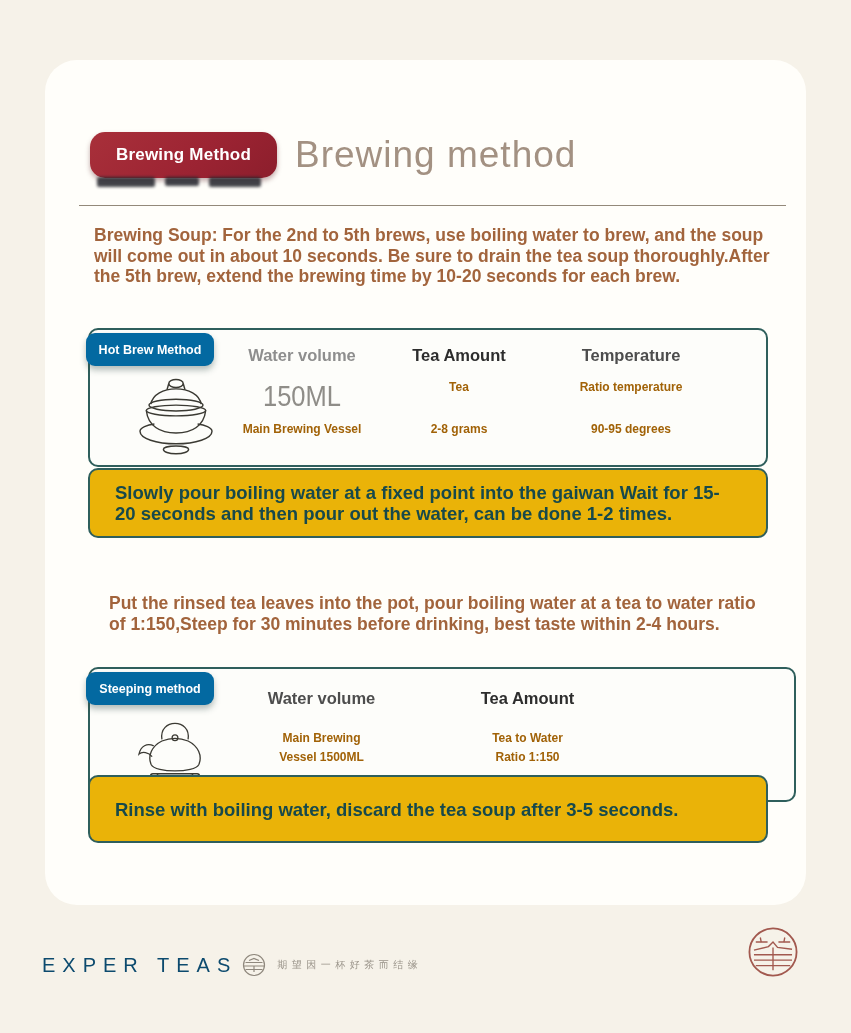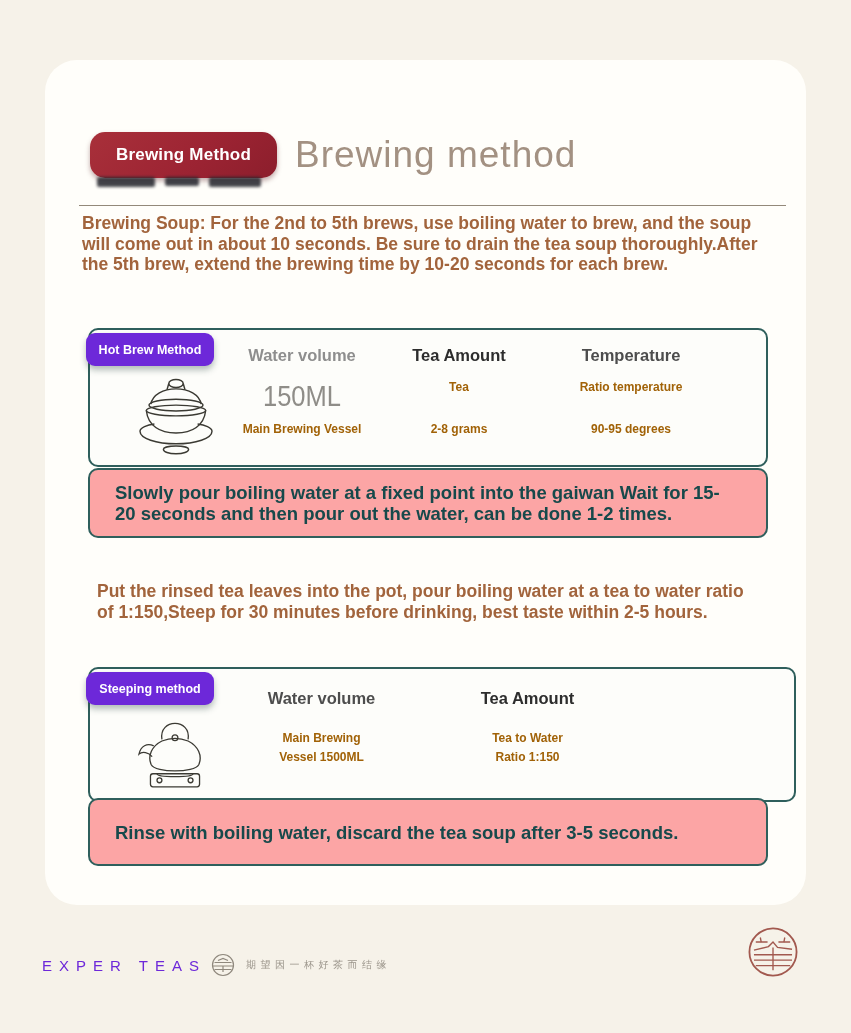--- a/index.html
+++ b/index.html
@@ -25,33 +25,33 @@
   .ghost-smudge i{display:block;background:#23242c;border-radius:2px;filter:blur(1.5px);}
   .ghost-smudge i:nth-child(1){width:58px;height:10px;}
   .ghost-smudge i:nth-child(2){width:34px;height:9px;}
   .ghost-smudge i:nth-child(3){width:52px;height:10px;}
   .page-title{
     position:absolute;left:250px;top:74px;margin:0;
     font-size:37px;font-weight:400;color:#a39182;letter-spacing:1px;
   }
   .divider{position:absolute;left:34px;top:145px;width:707px;height:0;border-top:1.5px solid #93897a;}
   
-  .para{position:absolute;margin:0;color:#a2643c;font-weight:bold;font-size:17.5px;line-height:20.5px;}
+  .para{position:absolute;margin:12px;color:#a2643c;font-weight:bold;font-size:17.5px;line-height:20.5px;}
   .para.intro{left:37px;top:153px;width:678px;}
   .para.steep{left:52px;top:521px;width:648px;}
   
   .panel{
     position:absolute;left:43px;width:676px;
     border:2px solid #2f5f5c;border-radius:10px;background:#fdfdfa;
   }
   .panel.hot{top:268px;height:135px;}
   .panel.steeping{top:607px;height:131px;padding-left:28px;}
   .panel-badge{
     position:absolute;left:-4px;top:3px;min-width:108px;height:33px;padding:0 10px;
-    background:#6d28d9;border-radius:9px;
+    background:#0369a1;border-radius:9px;
     display:flex;align-items:center;justify-content:center;
     box-shadow:0 4px 6px rgba(40,70,66,.35);
   }
   .panel-badge span{color:#ffffff;font-weight:bold;font-size:12.5px;}
   .panel-icon{position:absolute;}
   .panel.hot .panel-icon{left:30px;top:40px;width:112px;height:90px;}
   .panel.steeping .panel-icon{left:44px;top:36px;width:82px;height:90px;}
   .col{position:absolute;text-align:center;}
   .col .hdr{font-weight:bold;font-size:16.5px;}
   .hdr.gray{color:#8e8e8e;}
@@ -67,29 +67,29 @@
   .panel.hot .v1{position:absolute;top:50px;left:0;right:0;}
   .panel.hot .v2{position:absolute;top:92px;left:0;right:0;}
   
   .sp-c1{left:139px;width:185px;}
   .sp-c2{left:345px;width:185px;}
   .panel.steeping .hdr{position:absolute;top:20px;left:0;right:0;}
   .panel.steeping .v1{position:absolute;top:60px;left:0;right:0;line-height:19px;white-space:pre-line;}
   
   .note-box{
     position:absolute;left:43px;width:676px;
-    border:2px solid #2f5f5c;border-radius:10px;background:#fca5a5;
+    border:2px solid #2f5f5c;border-radius:10px;background:#eab308;
     display:flex;align-items:center;
   }
   .note-box.n1{top:408px;height:66px;}
-  .note-box.n2{top:738px;height:64px;}
+  .note-box.n2{top:715px;height:64px;}
   .note-box p{margin:0;padding:0 30px 0 25px;color:#17494b;font-weight:bold;font-size:18.5px;line-height:21px;}
   
   .footer{position:absolute;left:42px;top:952px;display:flex;align-items:center;}
-  .brand{color:#6d28d9;font-size:15px;letter-spacing:7px;font-weight:400;}
+  .brand{color:#0c4a6e;font-size:20px;letter-spacing:7px;font-weight:400;}
   .mini-logo{margin:0 10px 0 4px;width:26px;height:26px;}
   .tagline{color:#9a948a;font-size:10px;letter-spacing:4.5px;font-family:"DejaVu Sans",sans-serif;}
   .seal{position:absolute;left:744px;top:923px;width:58px;height:58px;}
   svg{display:block;}
 </style>
 </head>
 <body>
 
 <div class="card">
 
@@ -136,21 +136,21 @@
       <div class="hdr mid">Temperature</div>
       <div class="v1 val">Ratio temperature</div>
       <div class="v2 val">90-95 degrees</div>
     </div>
   </div>
 
   <div class="note-box n1">
     <p>Slowly pour boiling water at a fixed point into the gaiwan Wait for 15-20 seconds and then pour out the water, can be done 1-2 times.</p>
   </div>
 
-  <p class="para steep">Put the rinsed tea leaves into the pot, pour boiling water at a tea to water ratio of 1:150,Steep for 30 minutes before drinking, best taste within 2-5 hours.</p>
+  <p class="para steep">Put the rinsed tea leaves into the pot, pour boiling water at a tea to water ratio of 1:150,Steep for 30 minutes before drinking, best taste within 2-4 hours.</p>
 
   <div class="panel steeping">
     <div class="panel-badge">
       <span>Steeping method</span>
     </div>
     <div class="panel-icon">
       <svg viewBox="0 0 100 110" width="82" height="90" fill="none" stroke="#3b3a33" stroke-width="1.6">
         <path d="M34,42 C30,16 70,16 66,42"></path>
         <circle cx="50" cy="40" r="3.5"></circle>
         <path d="M34,44 C22,50 16,62 21,73 C26,83 74,83 79,73 C84,62 78,50 66,44 C56,40 44,40 34,44 Z"></path>

